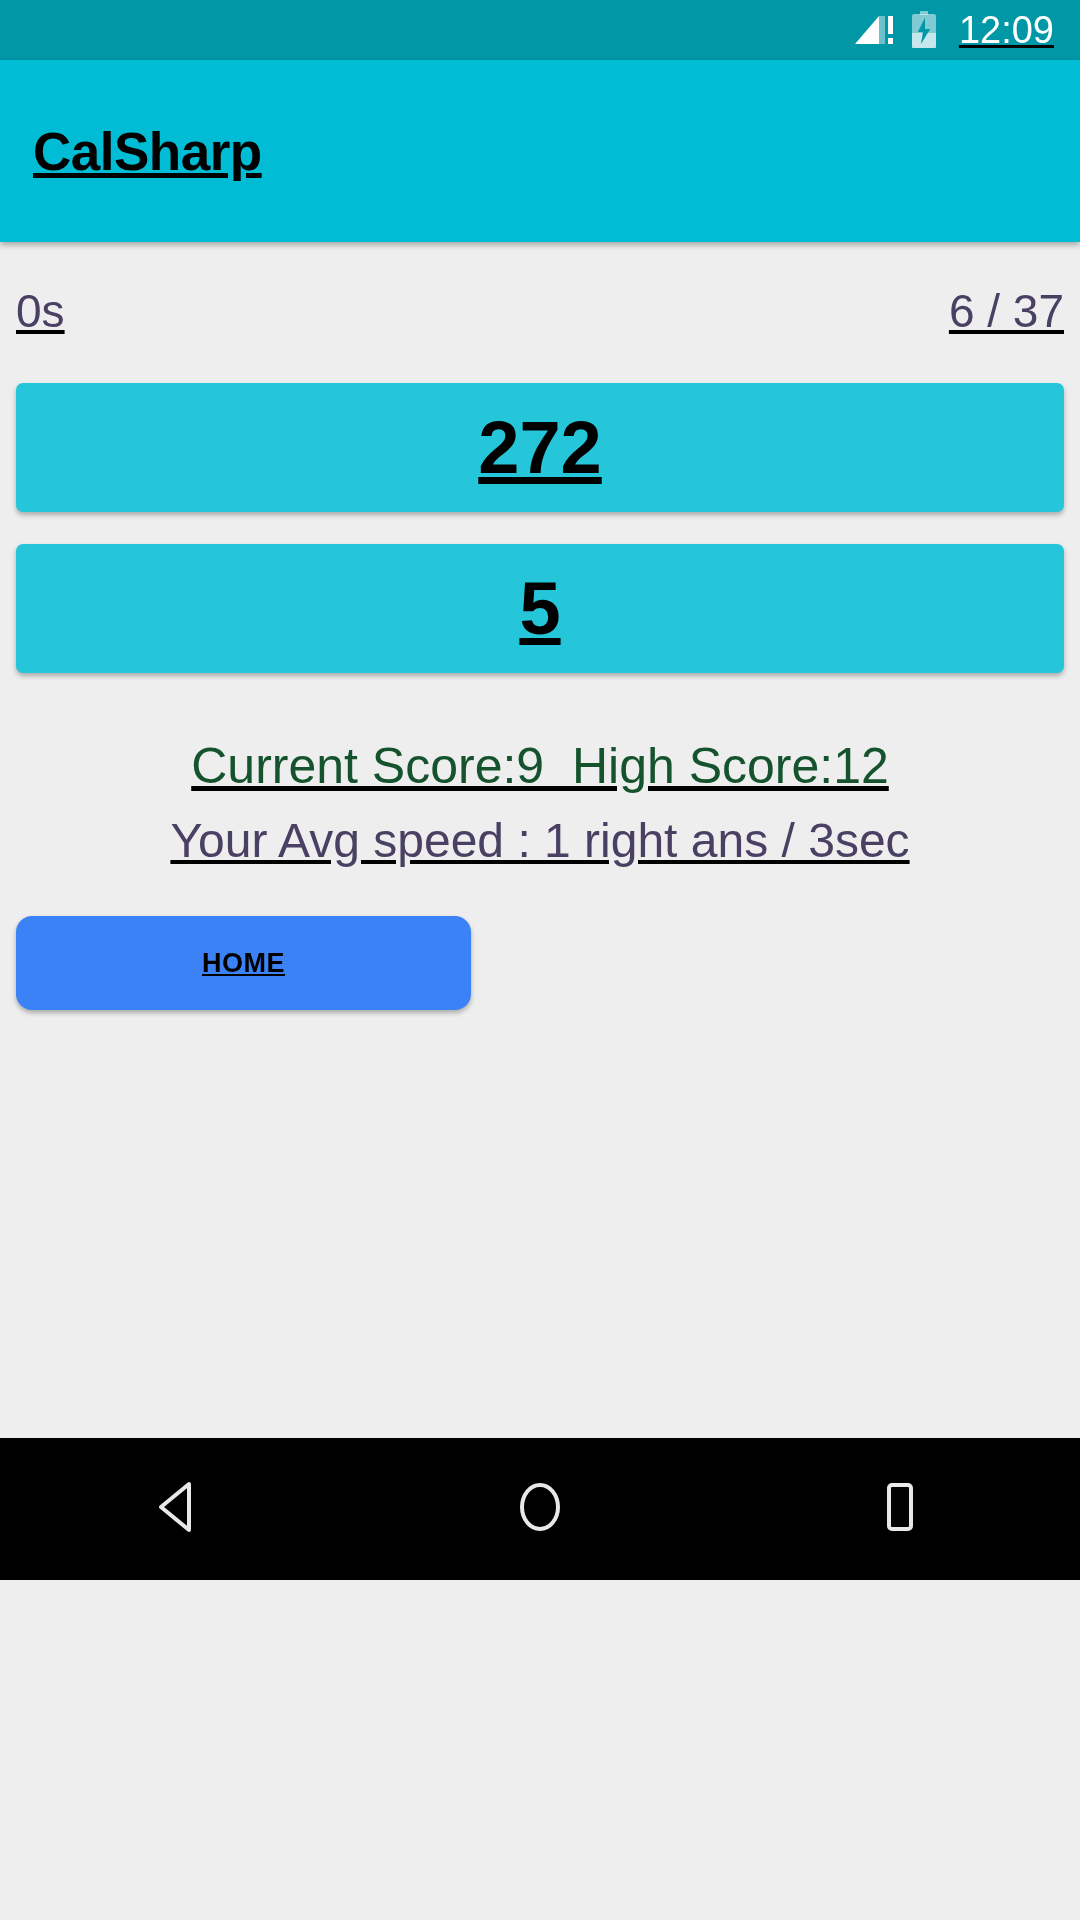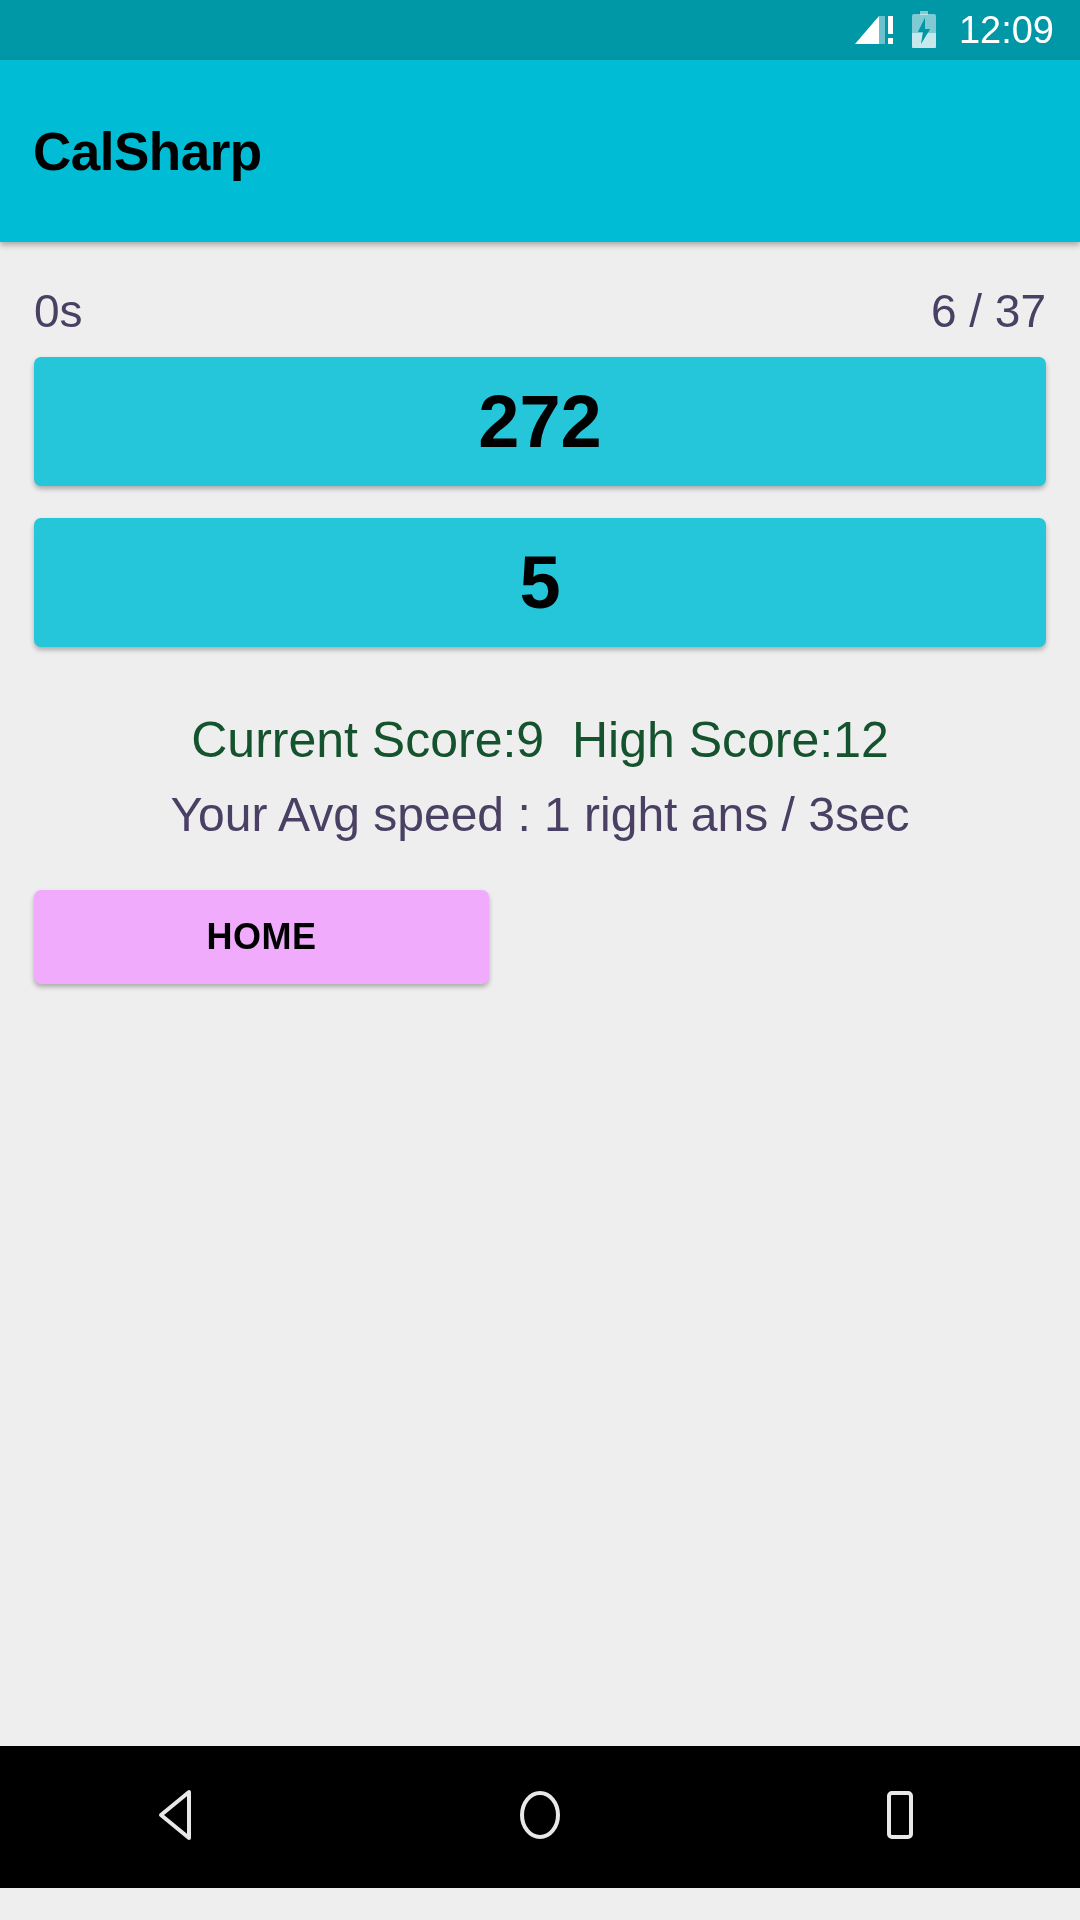--- a/index.html
+++ b/index.html
@@ -10,24 +10,25 @@
     width: 1080px;
     height: 1920px;
     background: #eeeeee;
     font-family: "Liberation Sans", sans-serif;
     overflow: hidden;
   }
 
   .phone {
     position: relative;
     width: 1080px;
-    height: 1888px;
+    height: 1580px;
     display: flex;
     flex-direction: column;
     background: #eeeeee;
+    text-decoration: underline;
   }
 
   
   .status-bar {
     height: 60px;
     background: #0097a7;
     display: flex;
     align-items: center;
     justify-content: flex-end;
     padding-right: 26px;
@@ -77,39 +78,39 @@
     font-size: 53px;
     font-weight: bold;
     letter-spacing: -0.5px;
   }
 
   
   .content {
     flex: 1 1 auto;
     background: #eeeeee;
     position: relative;
-    padding: 0 34px;
+    padding: 0 16px;
     box-sizing: border-box;
   }
 
   .info-row {
     display: flex;
     align-items: baseline;
     justify-content: space-between;
     padding-top: 42px;
     color: #4a4063;
     font-size: 46px;
   }
   .info-item { white-space: nowrap; }
   .info-left   { flex: 0 0 auto; }
   .info-center { flex: 1 1 auto; text-align: center; }
   .info-right  { flex: 0 0 auto; }
 
   .answer-grid {
-    margin-top: 19px;
+    margin-top: 45px;
     display: flex;
     flex-direction: column;
     gap: 32px;
   }
   .answer-row {
     display: flex;
     gap: 22px;
   }
   .answer-btn {
     flex: 1 1 0;
@@ -145,26 +146,26 @@
     white-space: pre;
   }
 
   .action-row {
     display: flex;
     gap: 25px;
     margin-top: 48px;
   }
   .action-btn {
     height: 94px;
-    background: #f0abfc;
+    background: #3b82f6;
     border: none;
-    border-radius: 7px;
+    border-radius: 16px;
     color: #000000;
     font-family: "Liberation Sans", sans-serif;
-    font-size: 36px;
+    font-size: 27px;
     font-weight: bold;
     letter-spacing: 0.5px;
     display: flex;
     align-items: center;
     justify-content: center;
     box-shadow: 0 3px 5px rgba(0,0,0,0.28);
     cursor: pointer;
     padding: 0;
   }
   .action-btn.home { flex: 0 0 455px; }

